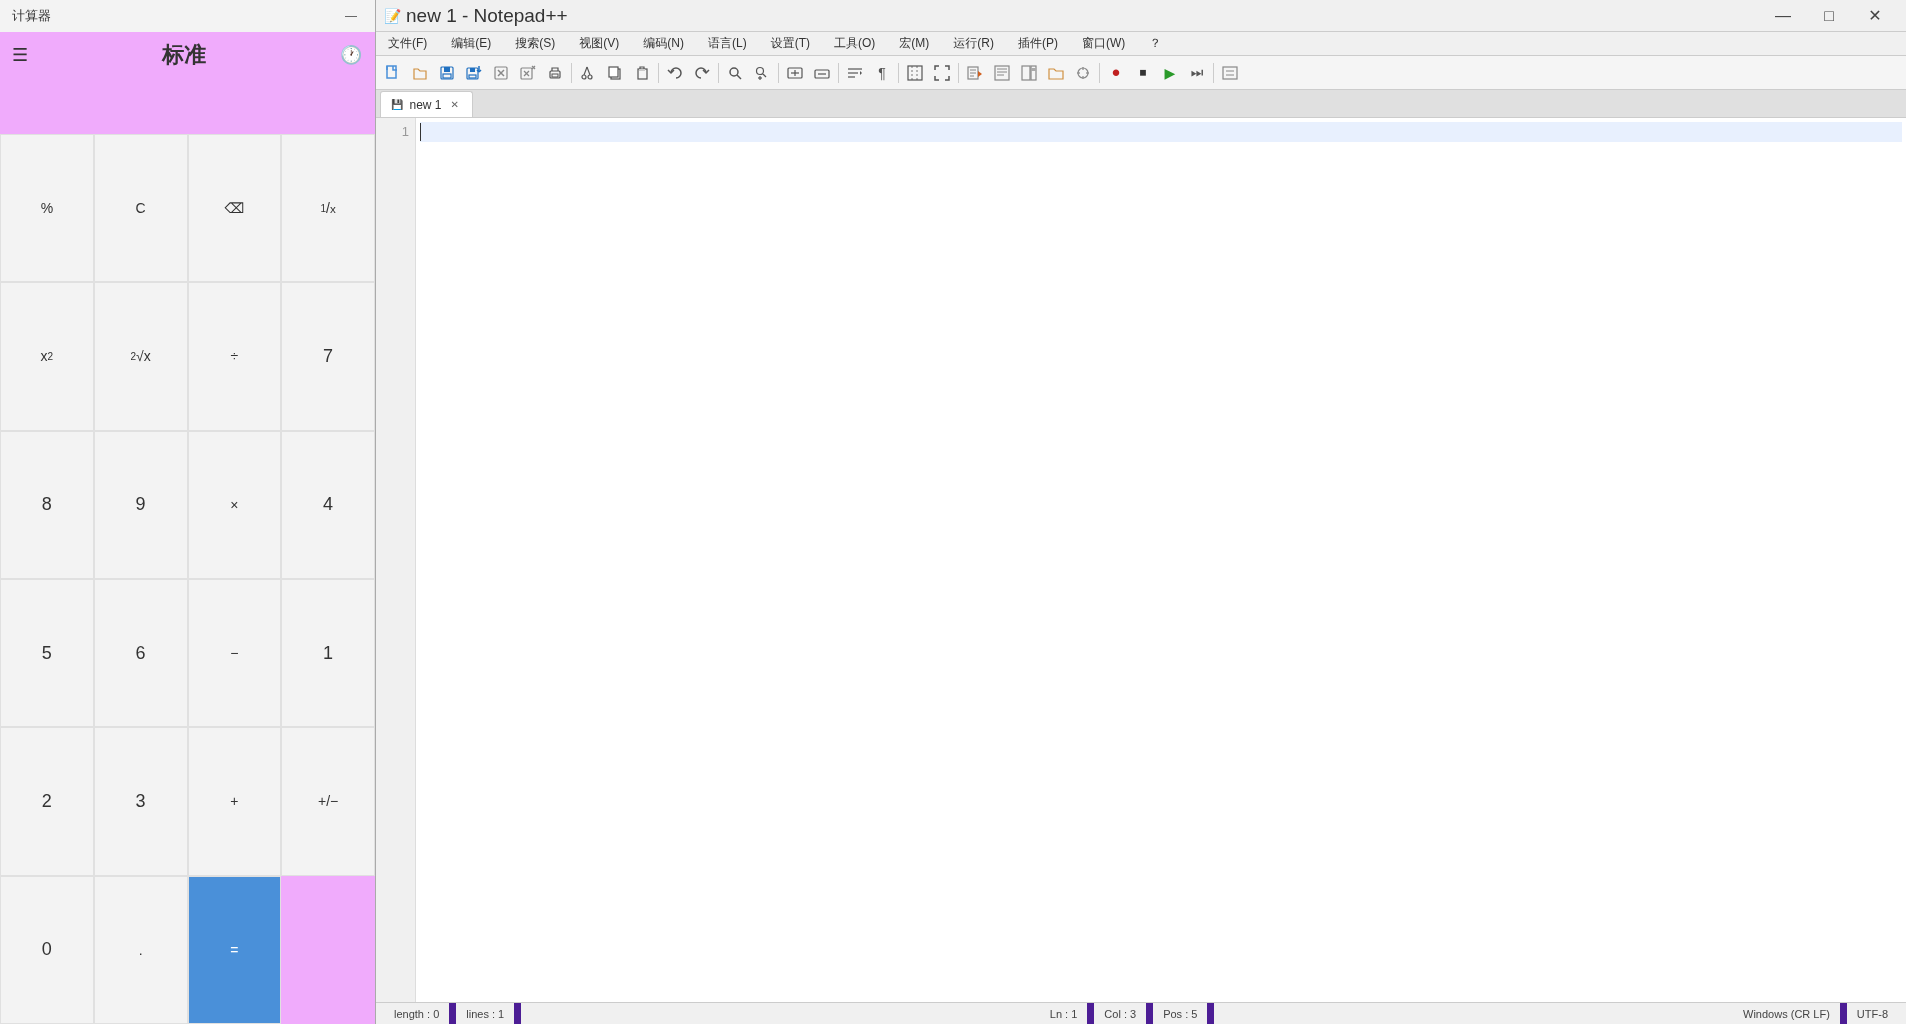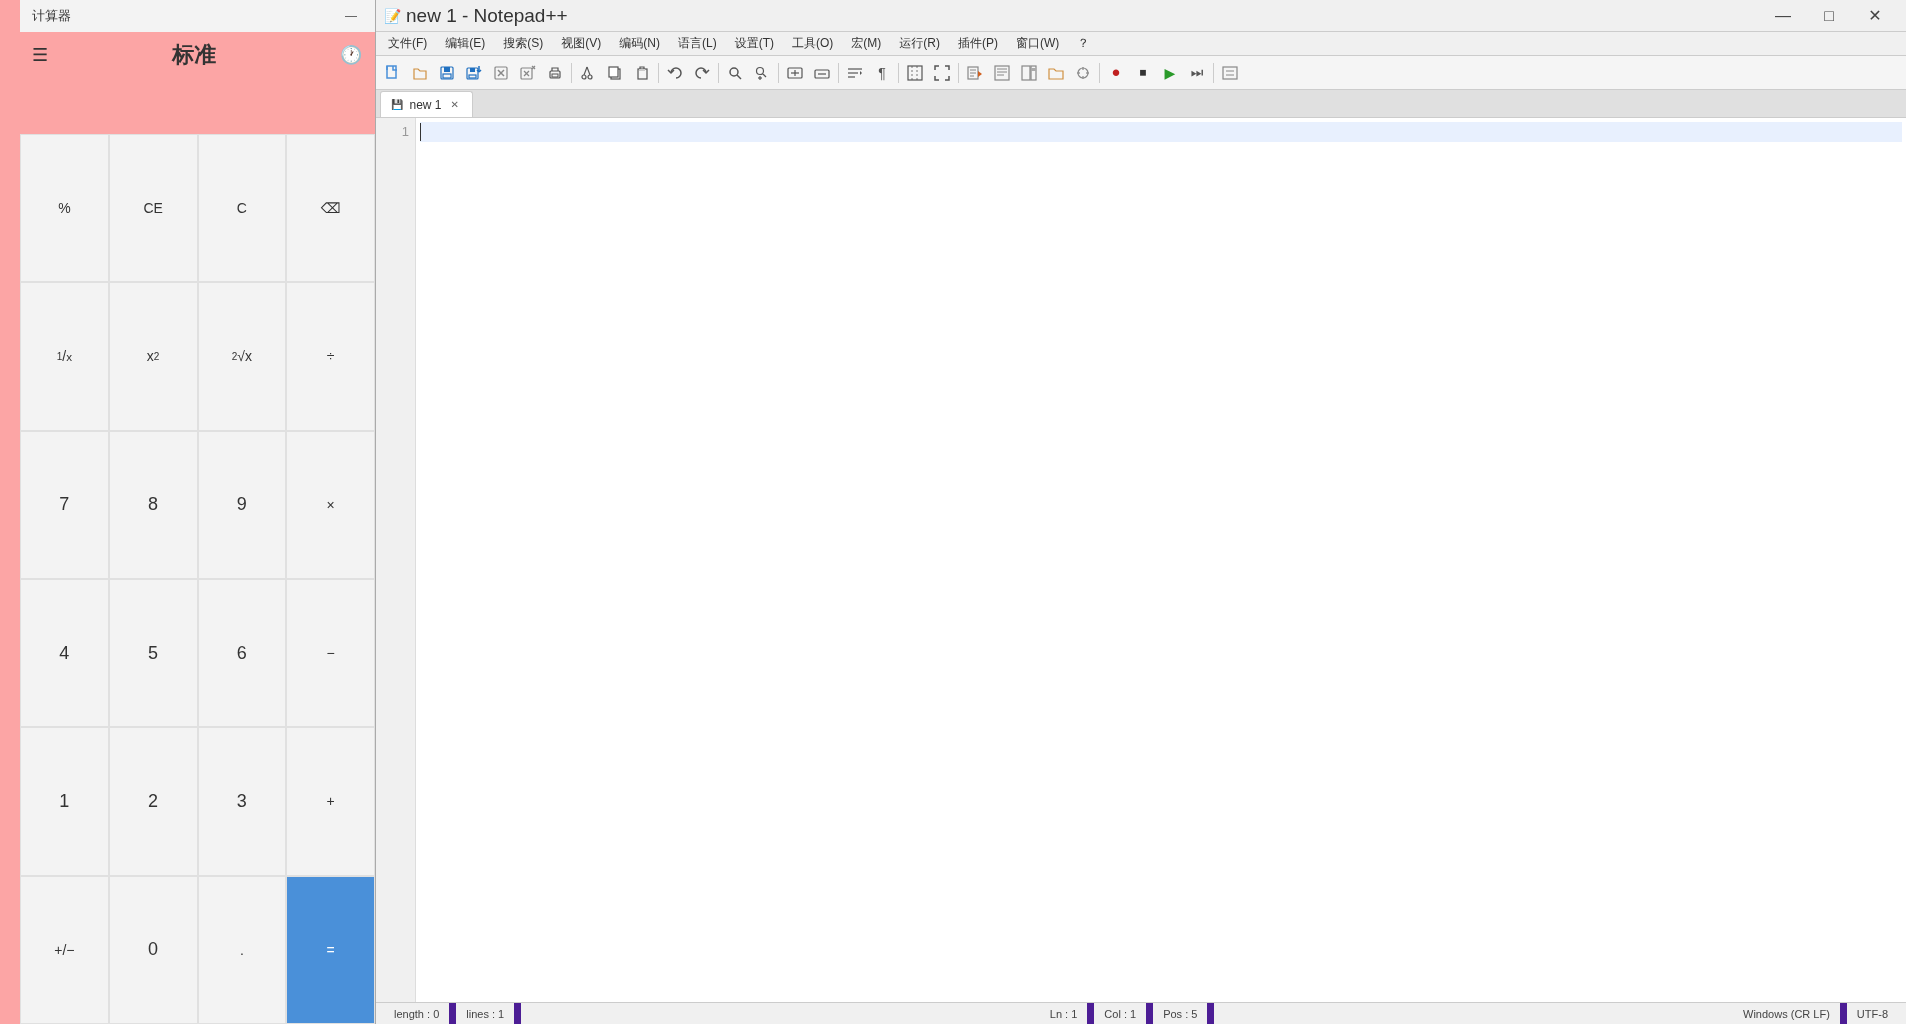--- a/index.html
+++ b/index.html
@@ -12,24 +12,23 @@
       position: relative;
     }
 
     
     .calc-window {
       position: absolute;
       left: 0;
       top: 0;
       width: 375px;
       height: 1024px;
-      background: #fca5a5;
+      background: #f0abfc;
       display: flex;
       flex-direction: column;
-      padding-left: 20px;
     }
 
     .calc-titlebar {
       height: 32px;
       background: #f3f3f3;
       display: flex;
       align-items: center;
       padding: 0 12px;
       justify-content: space-between;
     }
@@ -203,21 +202,21 @@
       color: #444;
     }
 
     .npp-menubar {
       height: 24px;
       background: #f0f0f0;
       display: flex;
       align-items: center;
       padding: 0 4px;
       border-bottom: 1px solid #ccc;
-      gap: 2px;
+      gap: 8px;
     }
 
     .npp-menu-item {
       padding: 2px 8px;
       font-size: 12px;
       color: #333;
       cursor: pointer;
       height: 100%;
       display: flex;
       align-items: center;
@@ -392,21 +391,20 @@
   </div>
 
   <div class="calc-display">
     <span class="calc-display-value"></span>
   </div>
 
 
   <div class="calc-buttons">
 
     <button class="calc-btn special">%</button>
-    <button class="calc-btn special">CE</button>
     <button class="calc-btn special">C</button>
     <button class="calc-btn special">⌫</button>
 
     <button class="calc-btn special"><sup>1</sup>/<sub>x</sub></button>
     <button class="calc-btn special">x<sup>2</sup></button>
     <button class="calc-btn special"><sup>2</sup>√x</button>
     <button class="calc-btn special">÷</button>
 
     <button class="calc-btn">7</button>
     <button class="calc-btn">8</button>
@@ -674,19 +672,19 @@
         <span class="npp-cursor"></span>
       </div>
     </div>
   </div>
 
   <div class="npp-statusbar">
     <span class="npp-status-item">length : 0</span>
     <span class="npp-status-item">lines : 1</span>
     <span class="npp-status-spacer"></span>
     <span class="npp-status-item">Ln : 1</span>
-    <span class="npp-status-item">Col : 1</span>
+    <span class="npp-status-item">Col : 3</span>
     <span class="npp-status-item">Pos : 5</span>
     <span class="npp-status-spacer"></span>
     <span class="npp-status-item">Windows (CR LF)</span>
     <span class="npp-status-item">UTF-8</span>
   </div>
 </div>
 
 </body></html>

